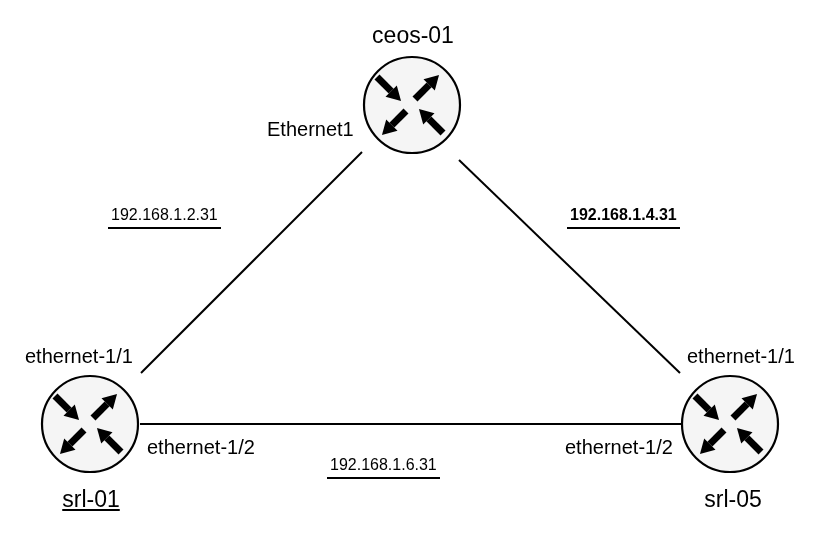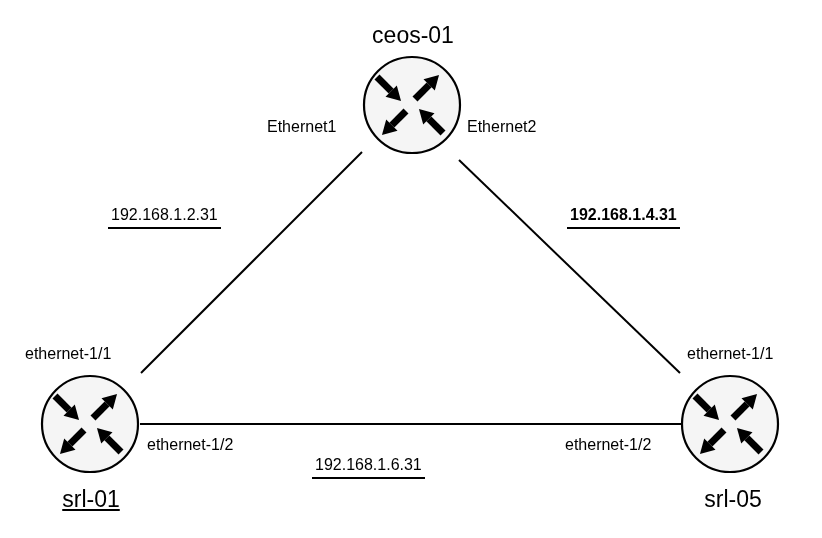--- a/index.html
+++ b/index.html
@@ -50,21 +50,21 @@
     position: absolute;
     z-index: 3;
     white-space: nowrap;
     line-height: 1.15;
     color: var(--text, #000);
   }
   .node-title {
     font-size: 23px;
     transform: translateX(-50%);
   }
-  .iface-label { font-size: 16px; }
+  .iface-label { font-size: 20px; }
   .ip-label {
     font-size: 16px;
     border-bottom: 2px solid var(--text, #000);
     padding: 0 3px 3px 3px;
   }
 </style>
 </head>
 <body>
 
 <svg width="0" height="0" style="position:absolute" aria-hidden="true">
@@ -113,23 +113,22 @@
     <svg>
         <use href="#router-sym"></use>
       </svg>
   </div>
 
   <div class="lbl node-title" style="left:413px; top:22px;">ceos-01</div>
   <div class="lbl node-title" style="left:91px; top:486px;text-decoration:underline;">srl-01</div>
   <div class="lbl node-title" style="left:733px; top:486px;">srl-05</div>
 
   <div class="lbl iface-label" style="left:267px; top:118px;">Ethernet1</div>
-  <div class="lbl iface-label" style="left:467px; top:118px;">Ethernet2</div>
   <div class="lbl iface-label" style="left:25px; top:345px;">ethernet-1/1</div>
   <div class="lbl iface-label" style="left:147px; top:436px;">ethernet-1/2</div>
   <div class="lbl iface-label" style="left:687px; top:345px;">ethernet-1/1</div>
   <div class="lbl iface-label" style="left:565px; top:436px;">ethernet-1/2</div>
 
   <div class="lbl ip-label" style="left:108px; top:206px;">192.168.1.2.31</div>
   <div class="lbl ip-label" style="left:567px; top:206px;font-weight:bold;">192.168.1.4.31</div>
-  <div class="lbl ip-label" style="left:312px; top:456px;">192.168.1.6.31</div>
+  <div class="lbl ip-label" style="left:327px; top:456px;">192.168.1.6.31</div>
 
 </div>
 
 </body></html>

